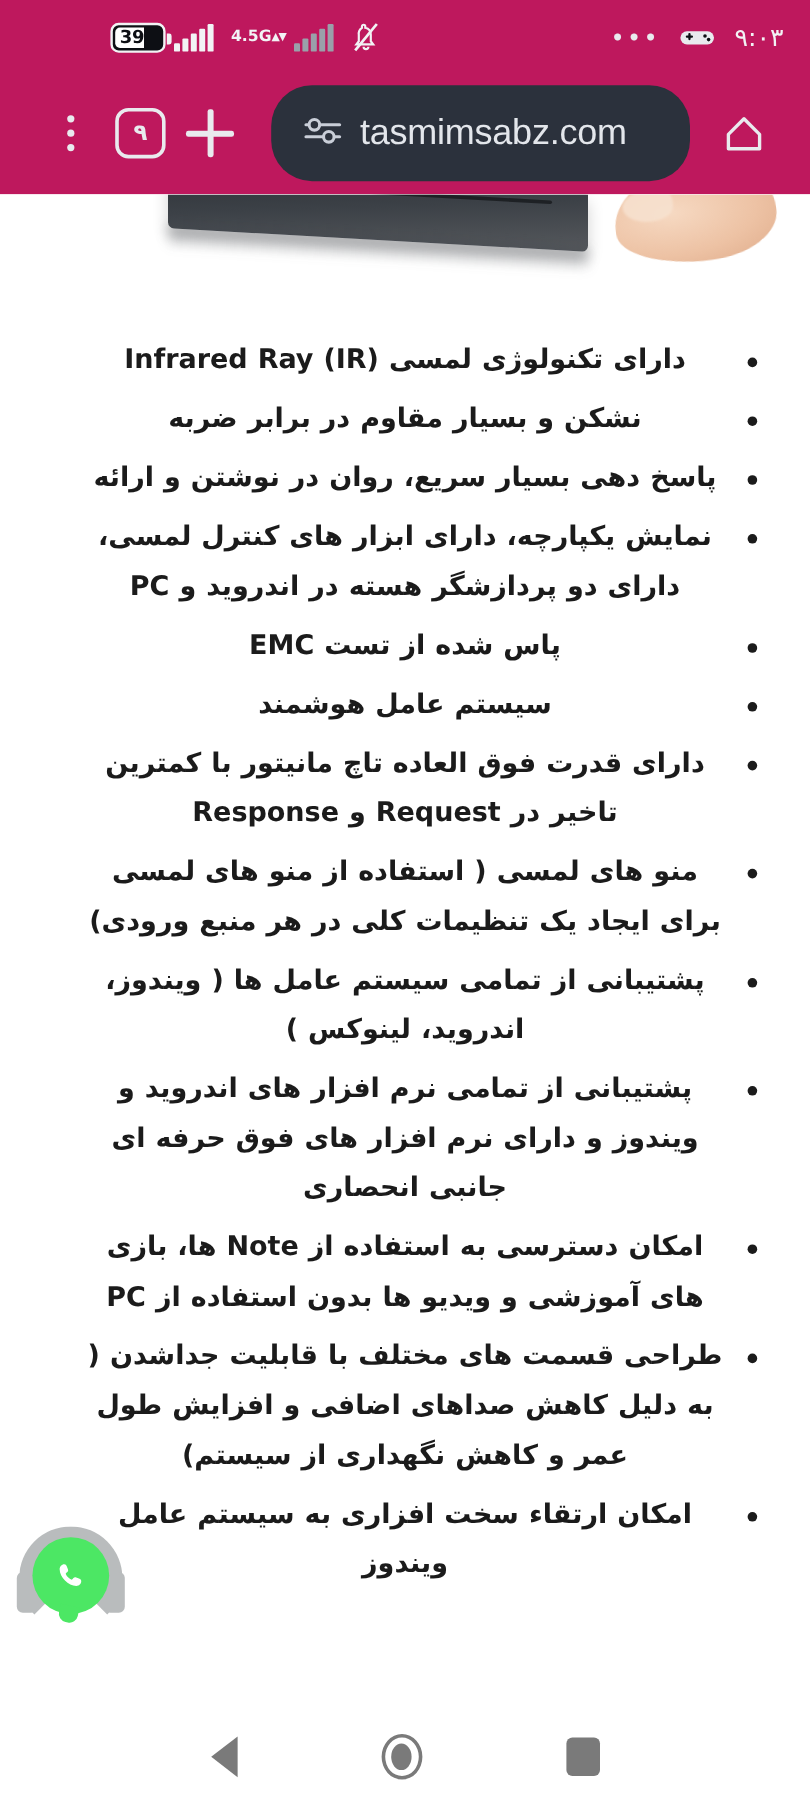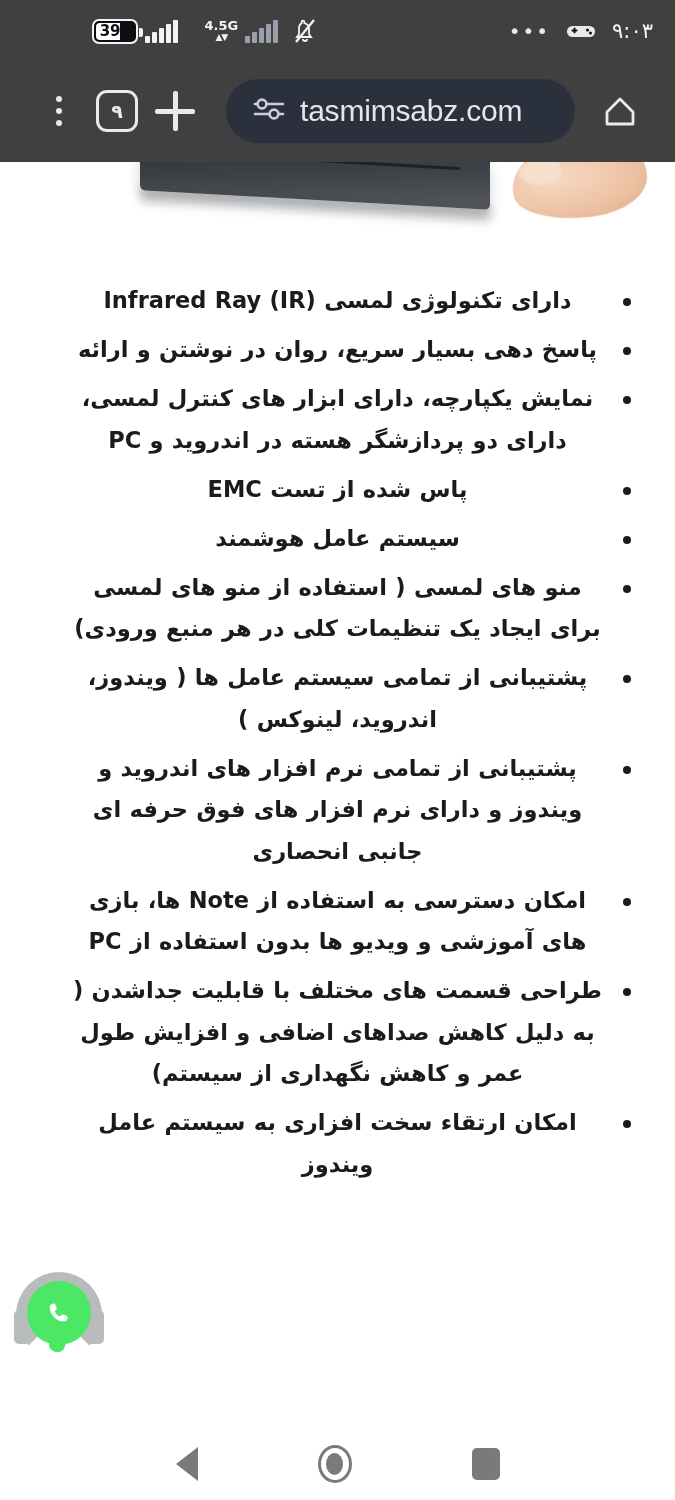--- a/index.html
+++ b/index.html
@@ -11,21 +11,21 @@
   }
   .phone {
     position:relative;
     width:675px; height:1500px;
     background:#ffffff;
     display:flex; flex-direction:column;
   }
 
   
   .chrome {
-    background:#404040;
+    background:#be185d;
     color:#e9eaee;
     flex:0 0 auto;
     padding-bottom:2px;
   }
 
   
   .statusbar {
     height:62px;
     display:flex; align-items:center;
     direction:ltr;
@@ -70,22 +70,22 @@
   }
   .bars i { display:block; width:4.5px; background:#f2f3f5; border-radius:1px; }
   .bars i:nth-child(1){ height:7px; }
   .bars i:nth-child(2){ height:11px; }
   .bars i:nth-child(3){ height:15px; }
   .bars i:nth-child(4){ height:19px; }
   .bars i:nth-child(5){ height:23px; }
   .bars.dim i { background:#9aa0aa; }
 
   .net {
-    display:flex; flex-direction:column; align-items:center;
-    margin-left:20px; margin-right:0px;
+    display:flex; flex-direction:row; align-items:center;
+    margin-left:8px; margin-right:0px;
   }
   .net .lbl { font-size:13px; font-weight:600; line-height:12px; color:#f2f3f5; }
   .net .arrows { font-size:9px; line-height:10px; color:#f2f3f5; letter-spacing:-1px; }
 
   .bell {
     position:relative; width:24px; height:26px;
     margin-left:8px;
   }
   .bell svg { display:block; }
 
@@ -124,21 +124,21 @@
   .plus { position:relative; width:40px; height:40px; }
   .plus::before, .plus::after {
     content:""; position:absolute; background:#e9eaee; border-radius:2px;
   }
   .plus::before { left:0; right:0; top:17.5px; height:5px; }
   .plus::after { top:0; bottom:0; left:17.5px; width:5px; }
 
   .urlbar {
     flex:1 1 auto;
     margin:0 16px 0 22px;
-    height:64px;
+    height:80px;
     background:#2b313c;
     border-radius:34px;
     display:flex; align-items:center;
     padding:0 26px;
     gap:14px;
     overflow:hidden;
   }
   .url-text {
     font-size:30px;
     color:#e3e6eb;
@@ -412,24 +412,26 @@
 
   <div class="page">
 
     <div class="hero">
       <div class="monitor"></div>
       <div class="hand"></div>
     </div>
 
     <ul class="speclist">
       <li>دارای تکنولوژی لمسی Infrared Ray (IR)</li>
+      <li>نشکن و بسیار مقاوم در برابر ضربه</li>
       <li>پاسخ دهی بسیار سریع، روان در نوشتن و ارائه</li>
       <li>نمایش یکپارچه، دارای ابزار های کنترل لمسی، دارای دو پردازشگر هسته در اندروید و PC</li>
       <li>پاس شده از تست EMC</li>
       <li>سیستم عامل هوشمند</li>
+      <li>دارای قدرت فوق العاده تاچ مانیتور با کمترین تاخیر در Request و Response</li>
       <li>منو های لمسی ( استفاده از منو های لمسی برای ایجاد یک تنظیمات کلی در هر منبع ورودی)</li>
       <li>پشتیبانی از تمامی سیستم عامل ها ( ویندوز، اندروید، لینوکس )</li>
       <li>پشتیبانی از تمامی نرم افزار های اندروید و ویندوز و دارای نرم افزار های فوق حرفه ای جانبی انحصاری</li>
       <li>امکان دسترسی به استفاده از Note ها، بازی های آموزشی و ویدیو ها بدون استفاده از PC</li>
       <li>طراحی قسمت های مختلف با قابلیت جداشدن ( به دلیل کاهش صداهای اضافی و افزایش طول عمر و کاهش نگهداری از سیستم)</li>
       <li>امکان ارتقاء سخت افزاری به سیستم عامل ویندوز</li>
 
     </ul>
 
     <div class="wa-widget">

